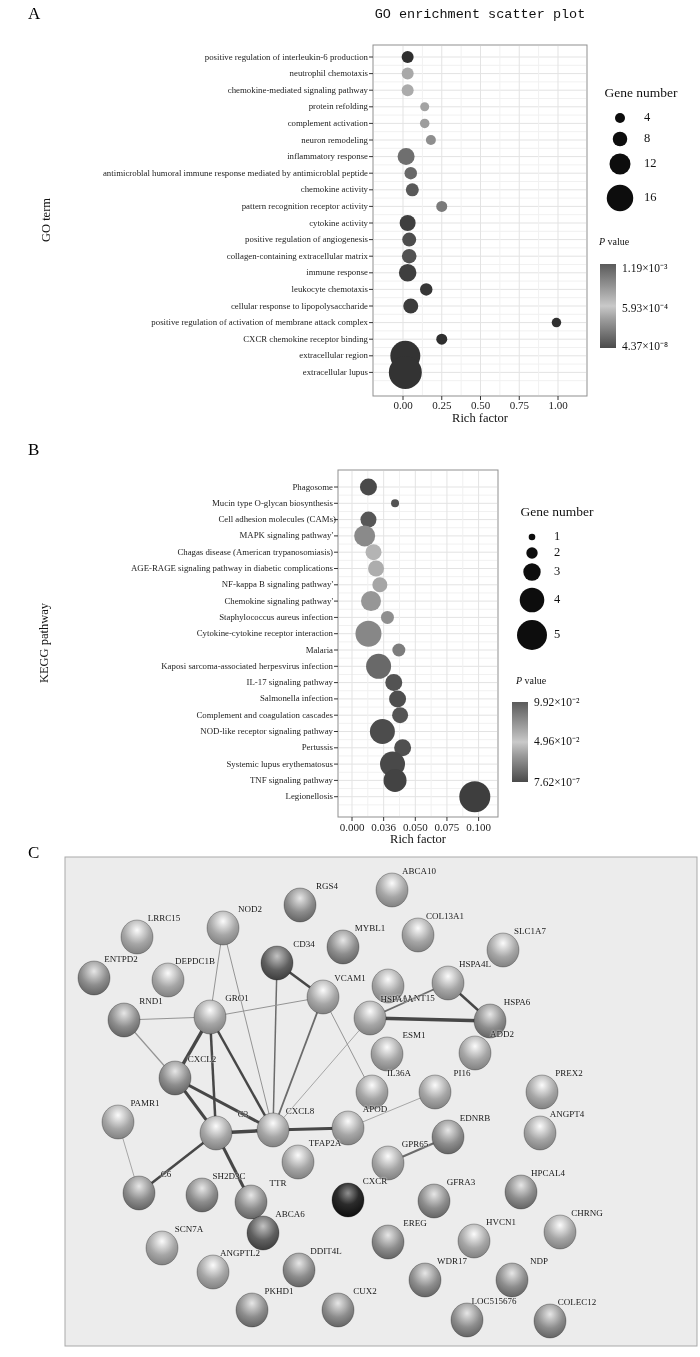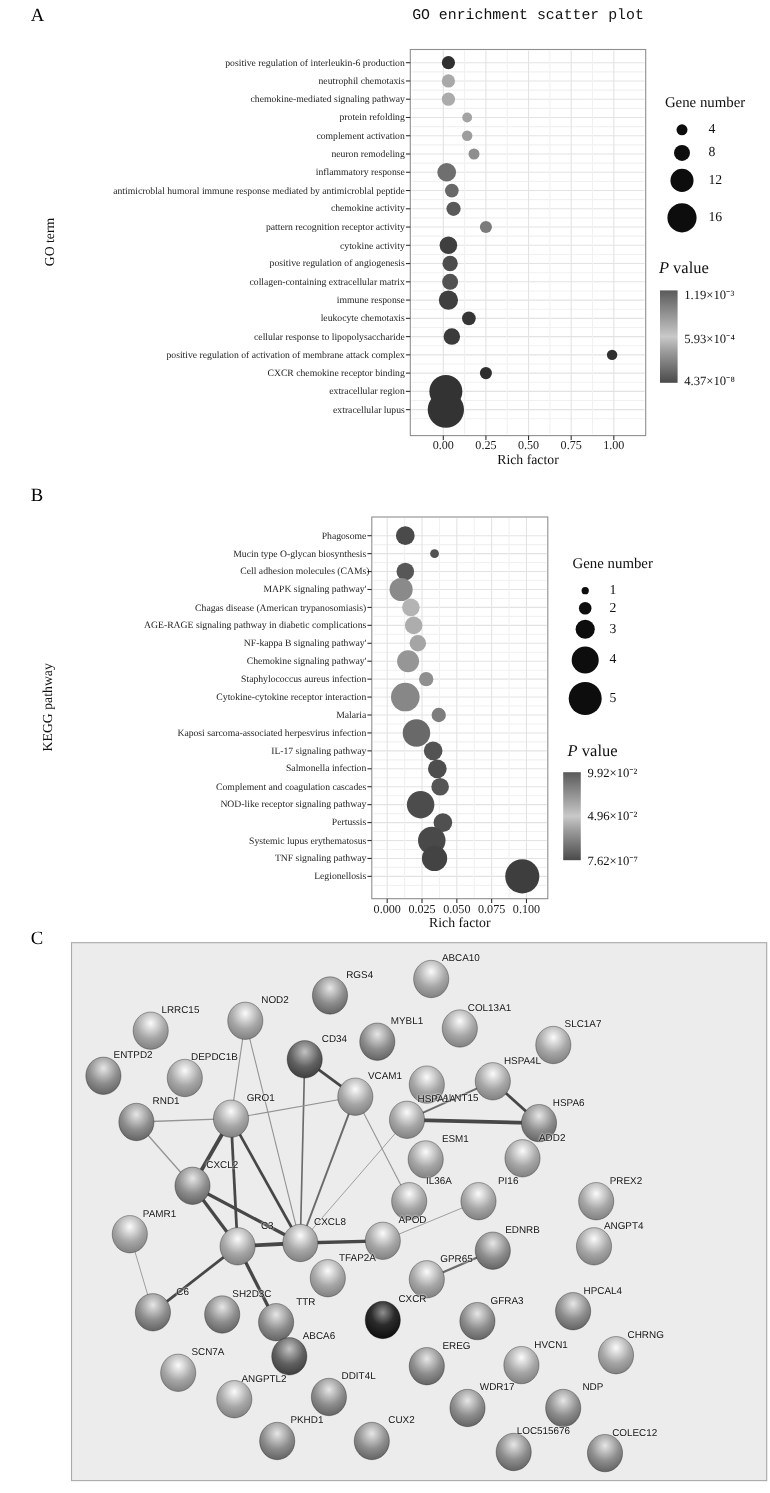--- a/index.html
+++ b/index.html
@@ -8,26 +8,26 @@
   #gfx{position:absolute;left:0;top:0;}
   .abs{position:absolute;white-space:nowrap;}
   .panel-letter{font-size:17px;color:#000;}
   .plot-title{font-size:13.5px;text-align:center;width:300px;font-family:Liberation Mono, monospace;}
   .axis-x-label{font-size:12.5px;text-align:center;width:200px;}
   .axis-y-label{font-size:12.5px;transform:translate(-50%,-50%) rotate(-90deg);}
   .term-label{font-size:8.8px;line-height:11px;color:#1c1c1c;}
   .tick-label{font-size:11px;color:#1c1c1c;transform:translateX(-50%);}
   .legend-title{font-size:13.5px;text-align:center;width:160px;}
   .legend-num{font-size:12.5px;color:#111;}
-  .pvalue-title{font-size:15px;}
+  .pvalue-title{font-size:10px;}
   .pvalue-title .it{font-style:italic;}
   .cb-label{font-size:11.5px;color:#111;}
   .colorbar{position:absolute;width:16px;
     background:linear-gradient(180deg,#5a5a5a 0%,#b2b2b2 40%,#c9c9c9 50%,#9c9c9c 66%,#4a4a4a 100%);}
-  .node-label{font-size:9px;font-family:Liberation Sans, sans-serif;color:#161616;
+  .node-label{font-size:9px;font-family:Liberation Serif, serif;color:#161616;
     transform:translate(-50%,-50%);text-shadow:0 0 2px #f2f2f2,0 0 2px #f2f2f2;}
 </style>
 </head>
 <body>
 
 <div id="root">
   <svg id="gfx" width="700" height="1357">
     <defs>
       <radialGradient id="gLight" cx="50%" cy="30%" r="75%">
         <stop offset="0%" stop-color="#fbfbfb"></stop>
@@ -384,21 +384,21 @@
       <div class="abs term-label" style="right:332px;top:300.5px">cellular response to lipopolysaccharide</div>
       <div class="abs term-label" style="right:332px;top:317.1px">positive regulation of activation of membrane attack complex</div>
       <div class="abs term-label" style="right:332px;top:333.70000000000005px">CXCR chemokine receptor binding</div>
       <div class="abs term-label" style="right:332px;top:350.3px">extracellular region</div>
       <div class="abs term-label" style="right:332px;top:366.90000000000003px">extracellular lupus</div>
       <div class="abs legend-num" style="left:644px;top:110px">4</div>
       <div class="abs legend-num" style="left:644px;top:131px">8</div>
       <div class="abs legend-num" style="left:644px;top:156px">12</div>
       <div class="abs legend-num" style="left:644px;top:190px">16</div>
       <div class="abs tick-label" style="left:352px;top:821px">0.000</div>
-      <div class="abs tick-label" style="left:383.65px;top:821px">0.025</div>
+      <div class="abs tick-label" style="left:383.65px;top:821px">0.036</div>
       <div class="abs tick-label" style="left:415.3px;top:821px">0.050</div>
       <div class="abs tick-label" style="left:446.95px;top:821px">0.075</div>
       <div class="abs tick-label" style="left:478.6px;top:821px">0.100</div>
       <div class="abs term-label" style="right:367px;top:481.5px">Phagosome</div>
       <div class="abs term-label" style="right:367px;top:497.8px">Mucin type O-glycan biosynthesis</div>
       <div class="abs term-label" style="right:364px;top:514.1px">Cell adhesion molecules (CAMs)</div>
       <div class="abs term-label" style="right:367px;top:530.4px">MAPK signaling pathway'</div>
       <div class="abs term-label" style="right:367px;top:546.7px">Chagas disease (American trypanosomiasis)</div>
       <div class="abs term-label" style="right:367px;top:563px">AGE-RAGE signaling pathway in diabetic complications</div>
       <div class="abs term-label" style="right:367px;top:579.3px">NF-kappa B signaling pathway'</div>

